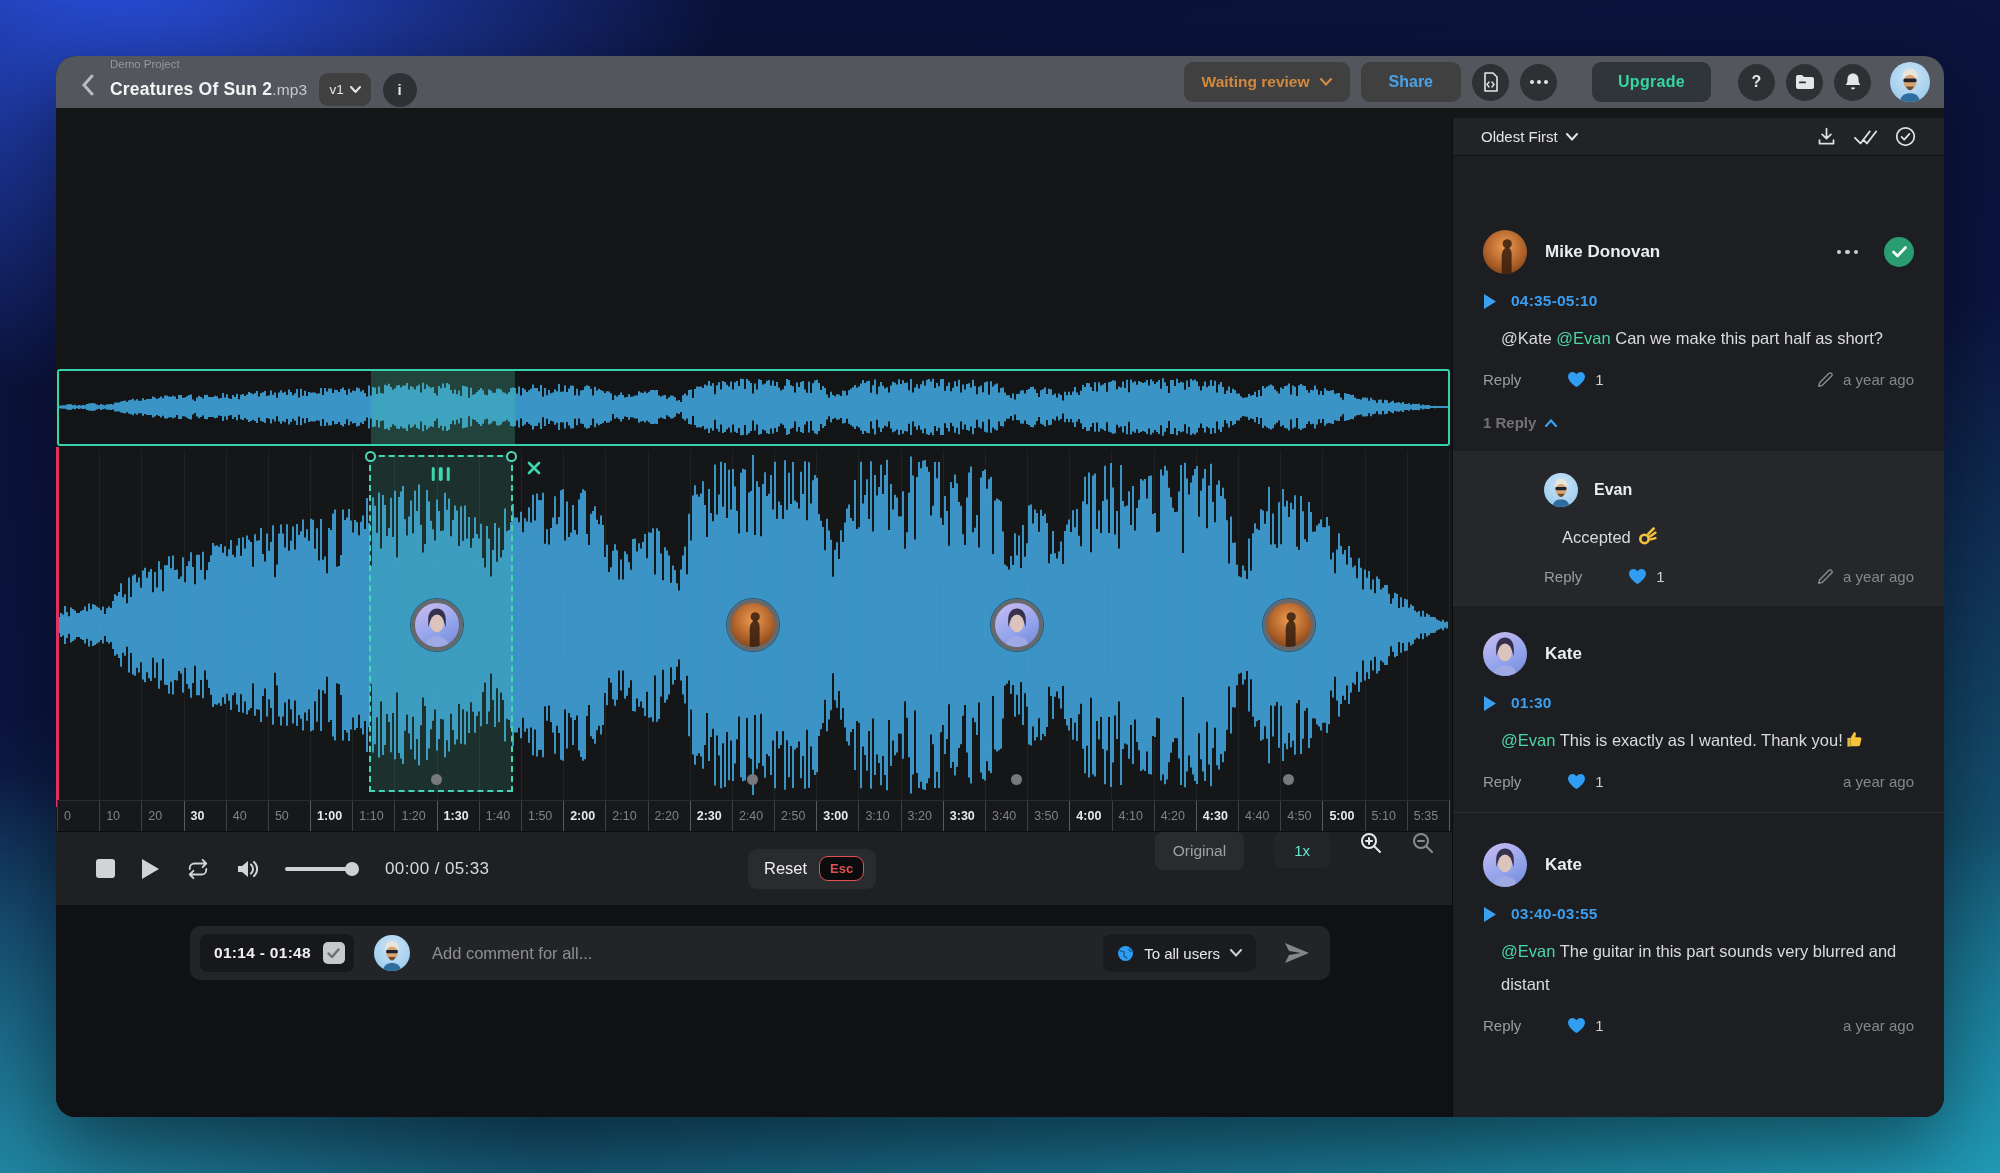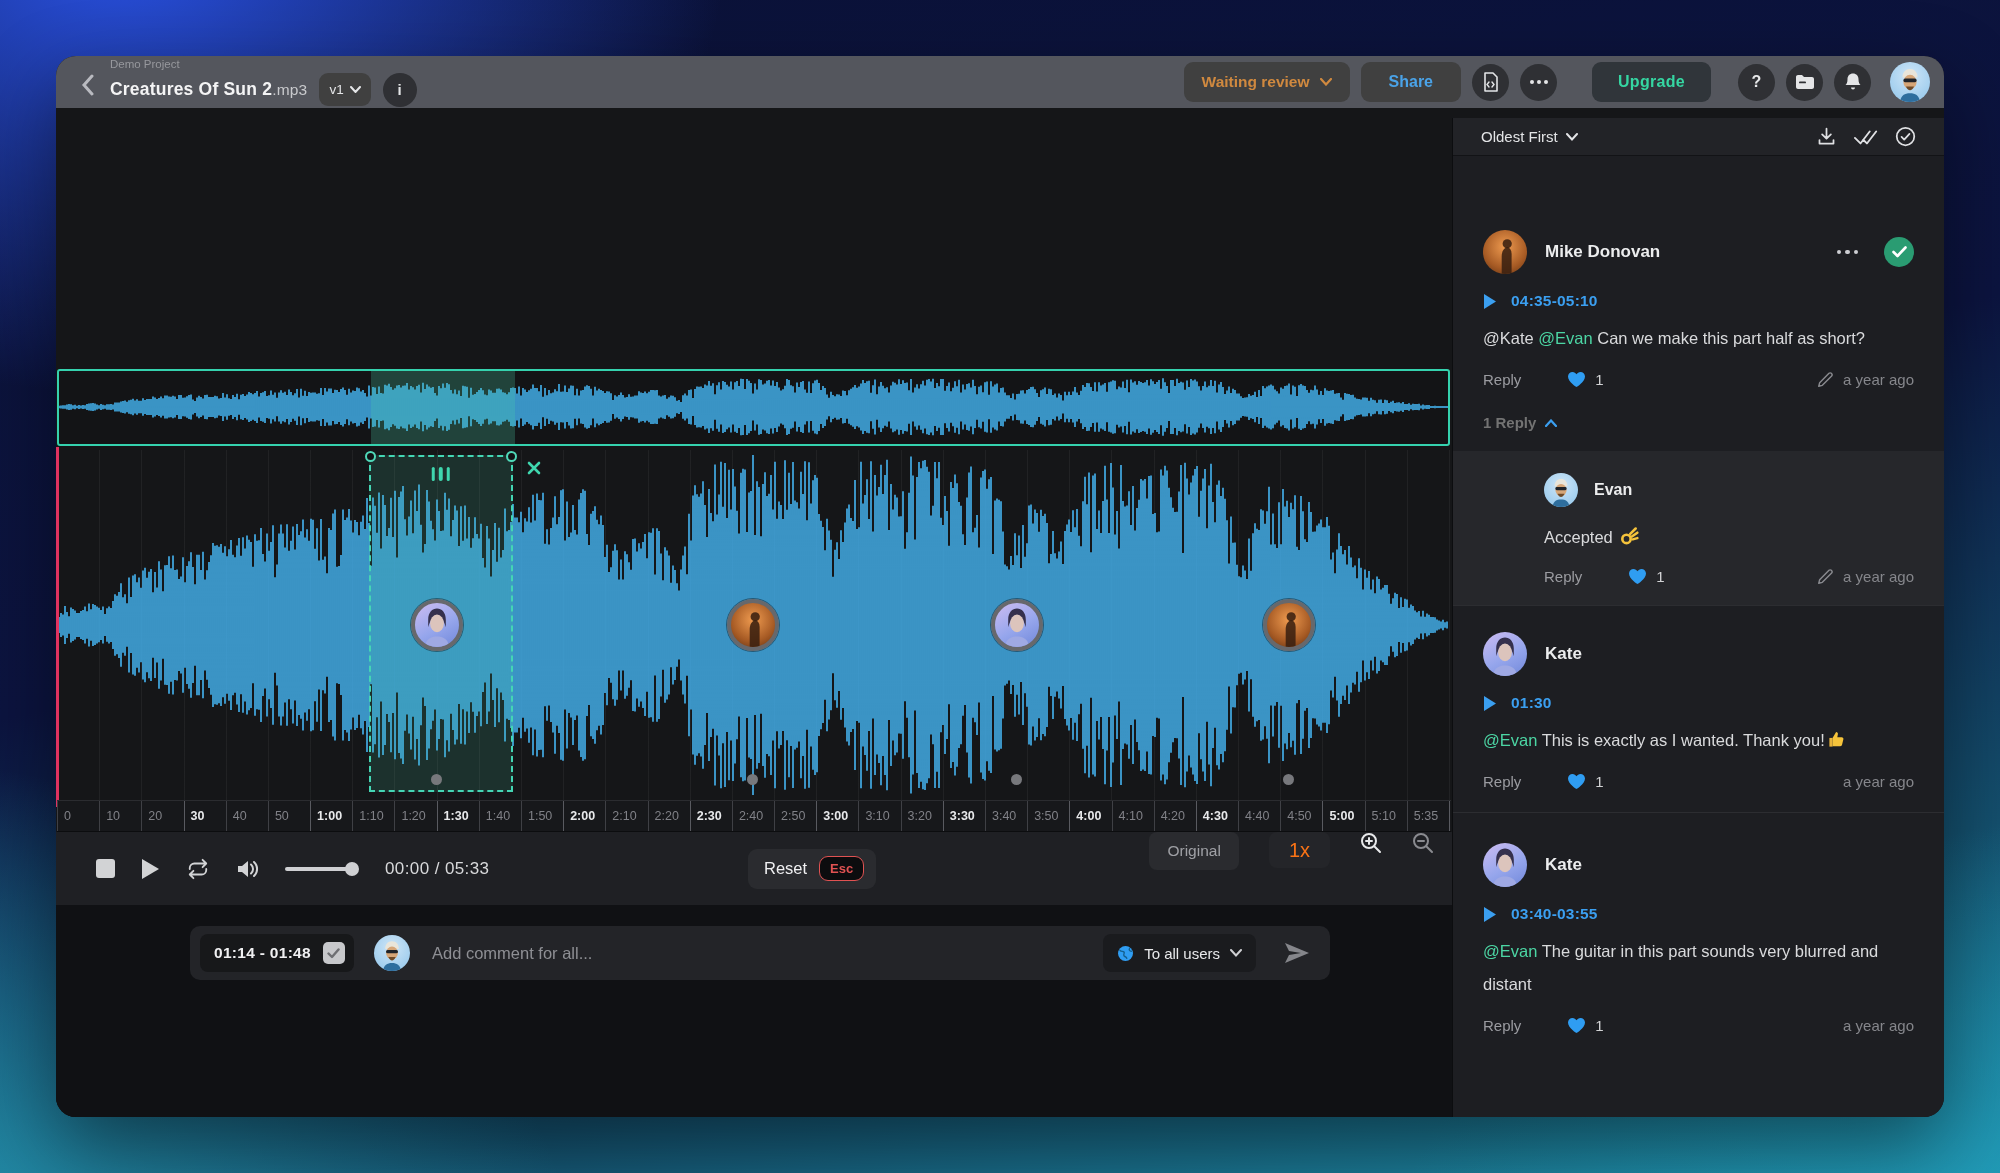--- a/index.html
+++ b/index.html
@@ -77,21 +77,21 @@
   .vknob { position:absolute; right:-2px; top:50%; transform:translateY(-50%); width:14px; height:14px; border-radius:50%; background:#cfd0d3; }
   .ttime { font-size:17px; color:#d8d9db; letter-spacing:.4px; margin-left:2px;}
   .resetpill { position:absolute; left:692px; top:50%; transform:translateY(-50%); height:40px;
     background:#2a2b2f; border-radius:9px; display:flex; align-items:center; gap:12px; padding:0 12px 0 16px; cursor:pointer;}
   .resetpill .rlabel { color:#f0f0f2; font-size:16.5px; }
   .escbadge { background:#0c0c0e; border:1.5px solid #e05252; border-radius:9px; color:#e05252;
     font-size:13px; font-weight:700; padding:4px 10px; }
   .t-right { position:absolute; right:18px; top:0; height:100%; display:flex; gap:30px; }
   .origbtn { height:38px; padding:0 18px; background:#2a2b2f; border-radius:8px; color:#9fa0a5; font-size:15.5px;
     display:flex; align-items:center; cursor:pointer;}
-  .speedbtn { height:36px; padding:0 20px; background:#242529; border-radius:8px; color:#f97316; font-size:20px;
+  .speedbtn { height:36px; padding:0 20px; background:#242529; border-radius:8px; color:#5eead4; font-size:15px;
     display:flex; align-items:center; cursor:pointer;}
   .blackzone { position:absolute; left:0; top:787px; width:100%; bottom:0; background:#101114; }
   
   .composer { position:absolute; left:134px; top:808px; width:1140px; height:54px; background:#232428;
     border-radius:10px; display:flex; align-items:center; padding:0 20px 0 10px; }
   .timepill { height:38px; background:#17181a; border-radius:8px; display:flex; align-items:center; gap:12px; padding:0 9px 0 14px; }
   .timepill .tval { color:#f0f0f2; font-size:15.5px; font-weight:600; letter-spacing:.3px;}
   .cbox { width:22px; height:22px; background:#c7c8cb; border-radius:5px; display:flex; align-items:center; justify-content:center; cursor:pointer;}
   .cavatar { width:36px; height:36px; border-radius:50%; overflow:hidden; flex:none; margin-left:20px;}
   .composer-input { margin-left:22px; font-size:16.5px; color:#8e8f94; flex:1; background:transparent; border:none; outline:none;
@@ -111,21 +111,21 @@
   .card + .card, .divider-top { border-top:1px solid #2c2d31; }
   .c-head { display:flex; align-items:center; }
   .cavatar.big { width:44px; height:44px; margin-left:0; }
   .c-name { margin-left:18px; font-size:17px; font-weight:700; color:#ecedee; }
   .c-more { margin-left:auto; display:flex; gap:4px; cursor:pointer; padding:6px;}
   .c-more i { width:4.5px; height:4.5px; border-radius:50%; background:#cdced2; display:block;}
   .c-resolved { margin-left:20px; width:30px; height:30px; border-radius:50%; background:#2a9c72;
     display:flex; align-items:center; justify-content:center; cursor:pointer; flex:none;}
   .c-play { margin-top:18px; display:flex; align-items:center; gap:14px; cursor:pointer;}
   .c-time { color:#3b9ff0; font-size:15.5px; font-weight:600; letter-spacing:.2px;}
-  .c-body { margin-top:12px; font-size:16.5px; color:#d9dadc; line-height:33px; max-width:445px; }
+  .c-body { margin-top:12px; font-size:16.5px; color:#d9dadc; line-height:33px; max-width:445px;margin-left:18px; }
   .mention { color:#4cd6a4; }
   .c-body .emo { display:inline-block; vertical-align:-3px; margin-left:2px;}
   .c-foot { margin-top:16px; display:flex; align-items:center; font-size:15px; }
   .c-reply { color:#9b9ca1; cursor:pointer; }
   .c-likes { margin-left:46px; display:flex; align-items:center; gap:9px; cursor:pointer;}
   .c-likecount { color:#d2d3d5; }
   .c-right { margin-left:auto; display:flex; align-items:center; gap:10px; color:#85868b; }
   .c-ago { font-size:15px; color:#85868b; }
   .c-toggle { margin-top:26px; display:flex; align-items:center; gap:9px; color:#737373; font-size:15px; font-weight:600; cursor:pointer;}
   .replyblock { background:#26272b; padding:22px 30px 20px 91px; }

